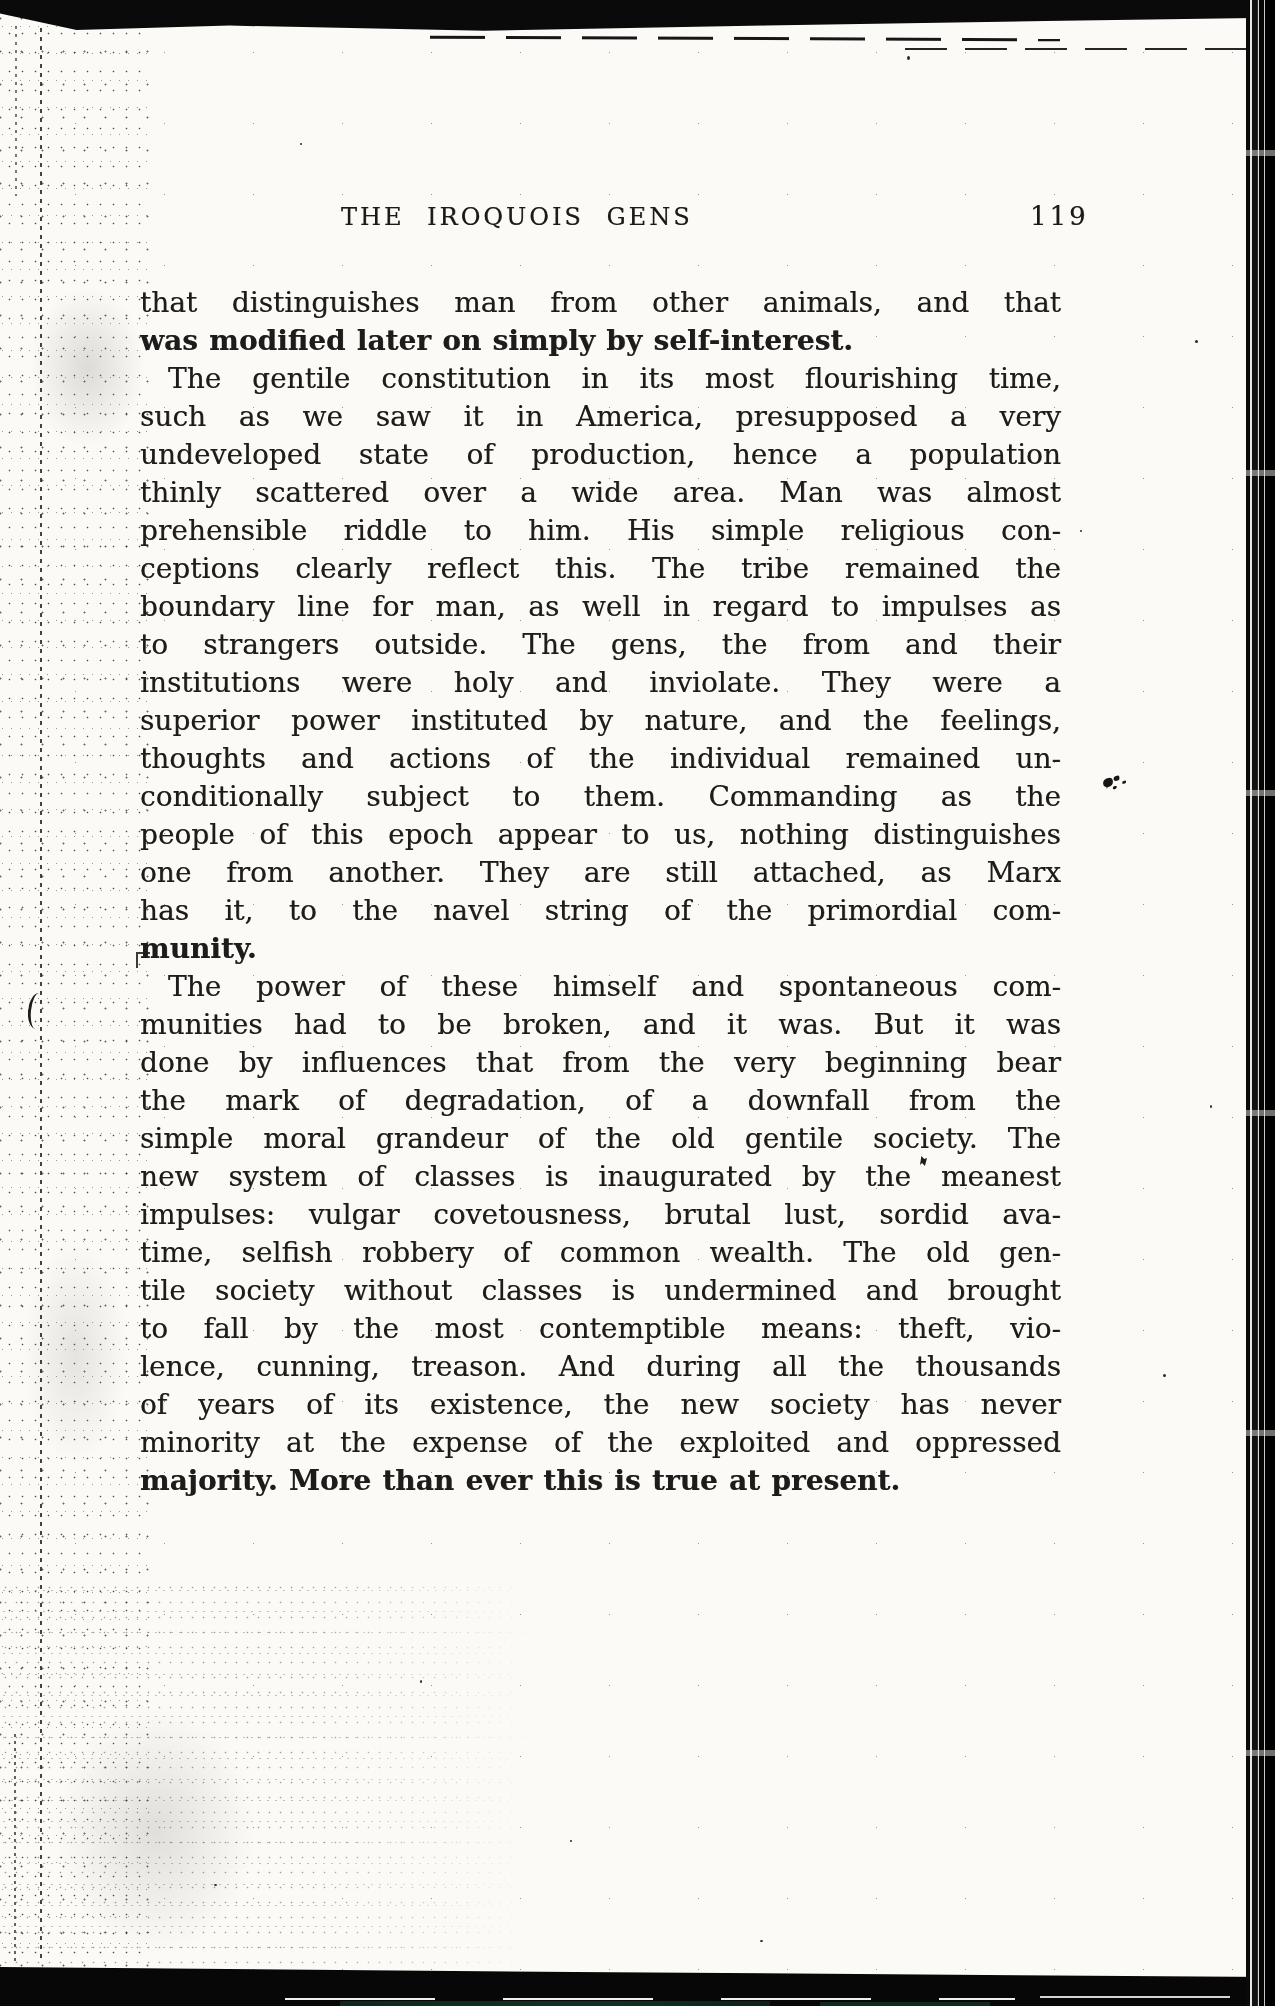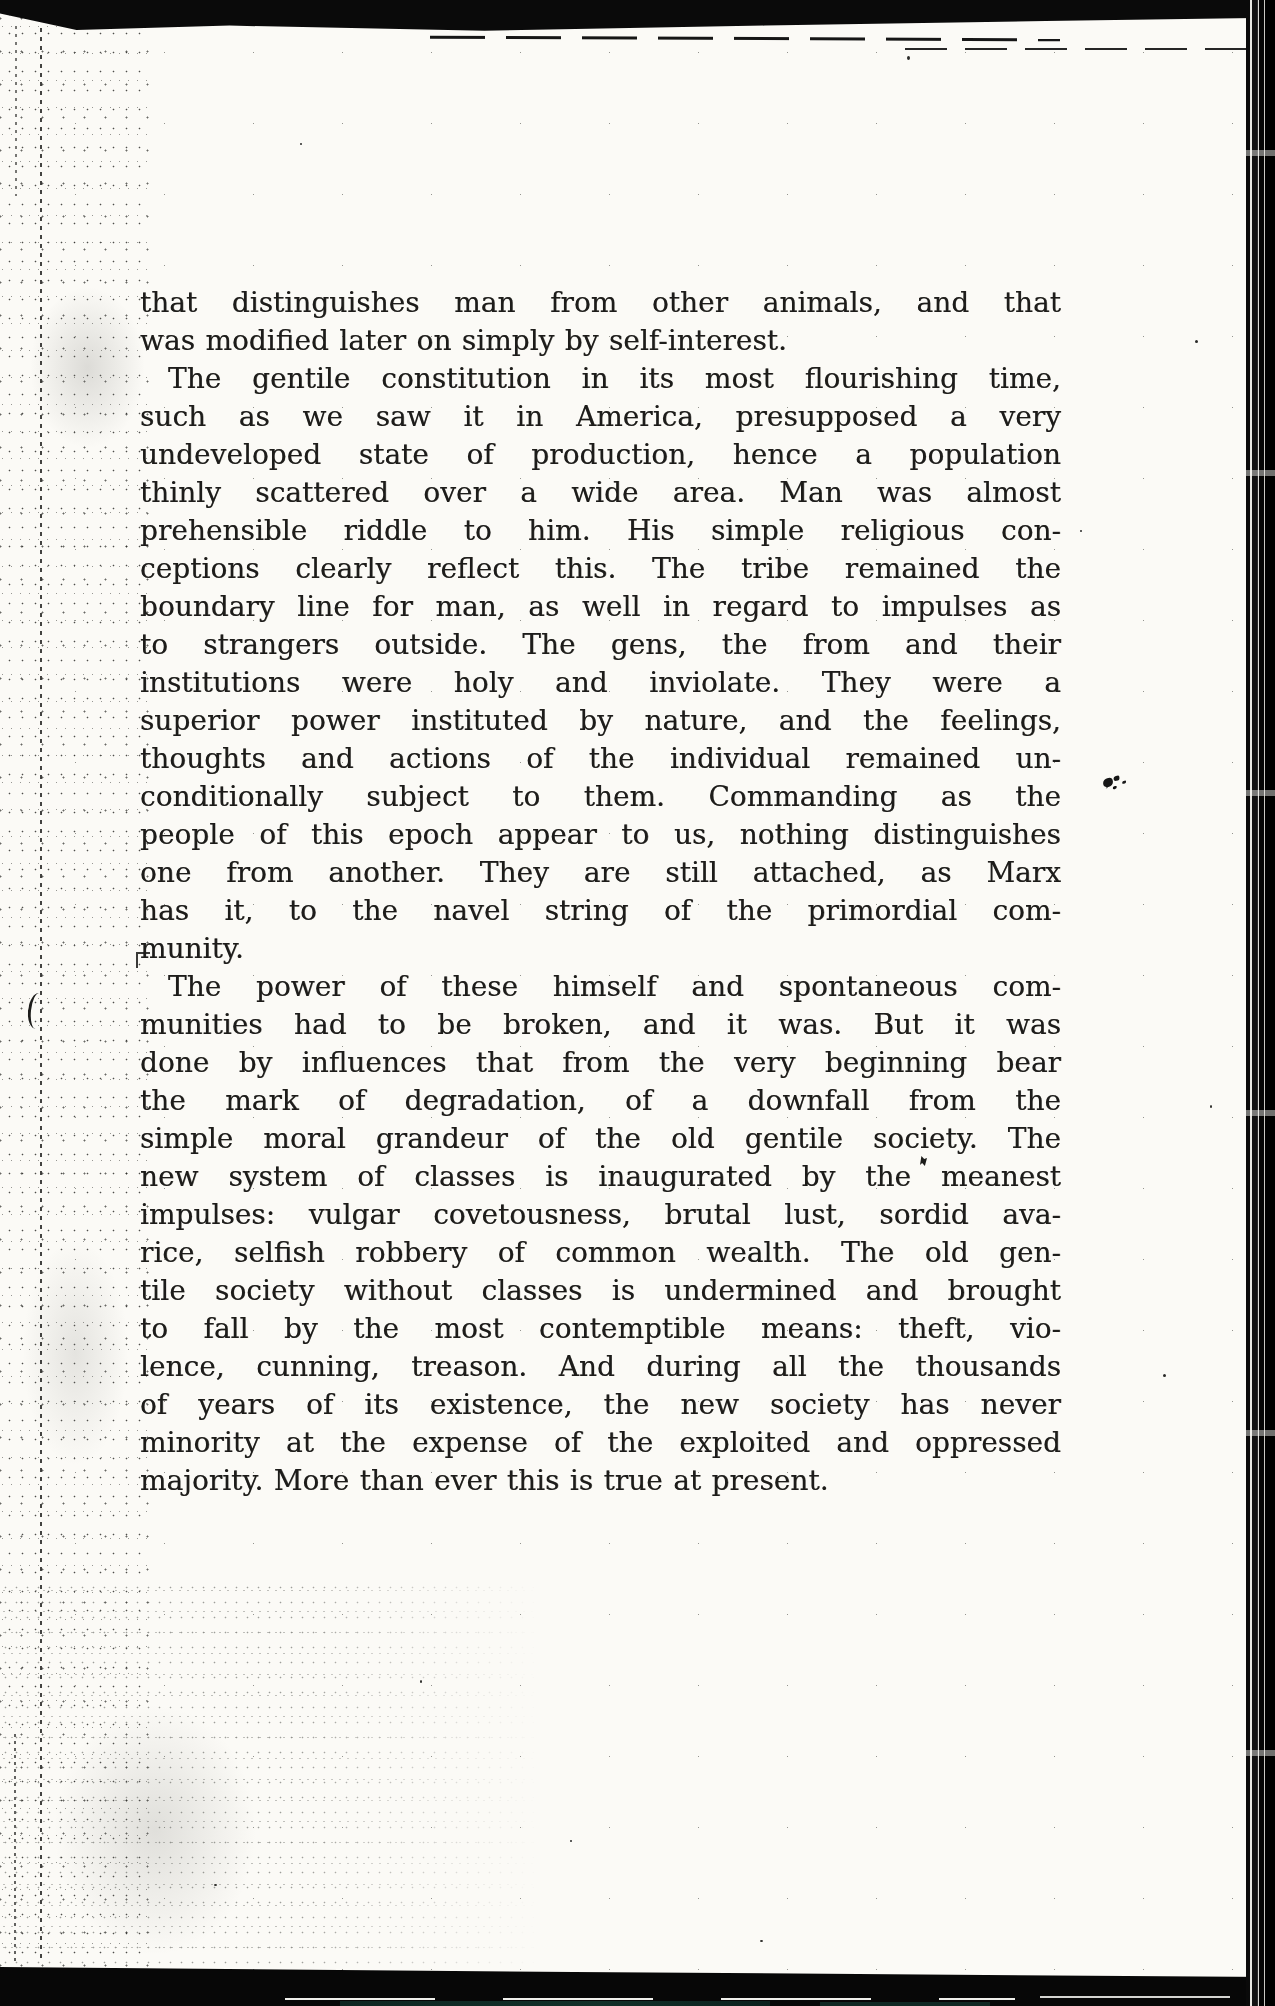--- a/index.html
+++ b/index.html
@@ -107,21 +107,21 @@
   .text-block{
     position:absolute;left:140px;top:269px;width:921px;
     font-size:28px;line-height:38px;
     text-shadow:.35px .2px 0 rgba(25,25,20,.55);
     margin-top:15px;
   }
   .line{text-align:justify;text-align-last:justify;word-spacing:1.5px;white-space:nowrap;
     text-align-last:justify;}
   .line{white-space:normal;}
   .line.indent{text-indent:28px;}
-  .line.para-end{text-align-last:left;}
+  .line.para-end{text-align-last:left;font-weight:bold;}
 </style>
 </head>
 <body>
 
 <div class="scan-page">
 
   <div class="speckle-page"></div>
   <div class="speckle-left"></div>
   <div class="speckle-bottom"></div>
   <div class="smudge1"></div>
@@ -149,20 +149,24 @@
   <div class="dot d2"></div>
   <div class="dot d3"></div>
   <div class="dot d4"></div>
   <div class="dot d5"></div>
   <div class="dot d6"></div>
   <div class="dot d7"></div>
   <div class="dot d8"></div>
   <div class="dot d9"></div>
   <div class="dot d10"></div>
 
+  <div class="running-header">
+    <span class="running-title">THE IROQUOIS GENS</span>
+    <span class="page-number">119</span>
+  </div>
 
   <div class="text-block">
       <div class="line">that distinguishes man from other animals, and that</div>
       <div class="line para-end">was modified later on simply by self-interest.</div>
       <div class="line indent">The gentile constitution in its most flourishing time,</div>
       <div class="line">such as we saw it in America, presupposed a very</div>
       <div class="line">undeveloped state of production, hence a population</div>
       <div class="line">thinly scattered over a wide area.  Man was almost</div>
       <div class="line">prehensible riddle to him.  His simple religious con-</div>
       <div class="line">ceptions clearly reflect this.  The tribe remained the</div>
@@ -176,21 +180,21 @@
       <div class="line">one from another.  They are still attached, as Marx</div>
       <div class="line">has it, to the navel string of the primordial com-</div>
       <div class="line para-end">munity.</div>
       <div class="line indent">The power of these himself and spontaneous com-</div>
       <div class="line">munities had to be broken, and it was.  But it was</div>
       <div class="line">done by influences that from the very beginning bear</div>
       <div class="line">the mark of degradation, of a downfall from the</div>
       <div class="line">simple moral grandeur of the old gentile society.  The</div>
       <div class="line">new system of classes is inaugurated by the meanest</div>
       <div class="line">impulses: vulgar covetousness, brutal lust, sordid ava-</div>
-      <div class="line">rice, selfish robbery of common wealth.  The old gen-</div>
+      <div class="line">time, selfish robbery of common wealth.  The old gen-</div>
       <div class="line">tile society without classes is undermined and brought</div>
       <div class="line">to fall by the most contemptible means: theft, vio-</div>
       <div class="line">lence, cunning, treason.  And during all the thousands</div>
       <div class="line">of years of its existence, the new society has never</div>
       <div class="line">minority at the expense of the exploited and oppressed</div>
       <div class="line para-end">majority.  More than ever this is true at present.</div>
     </div>
 
 </div>
 

